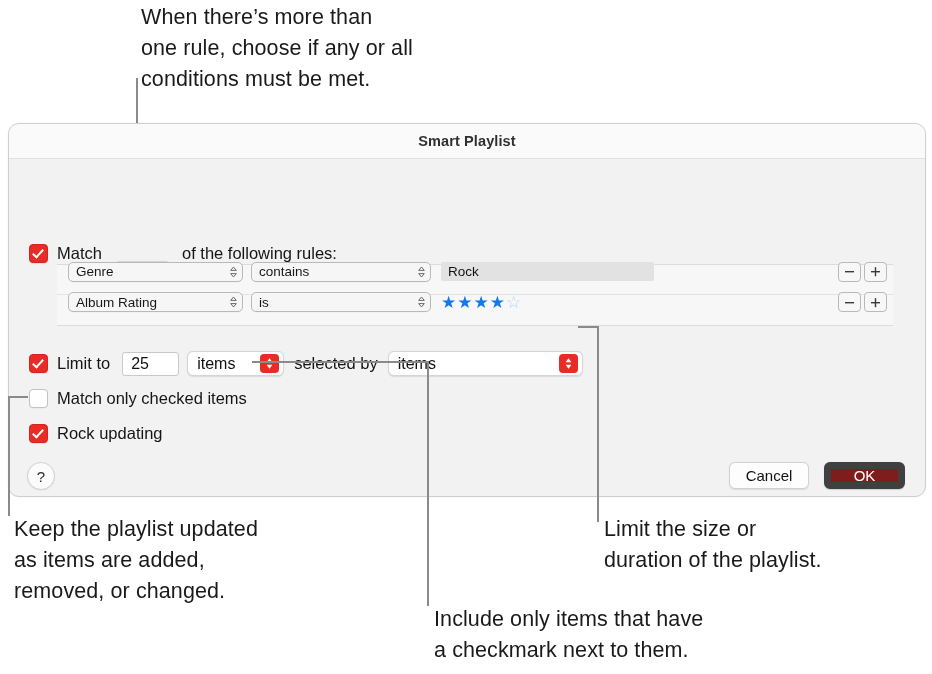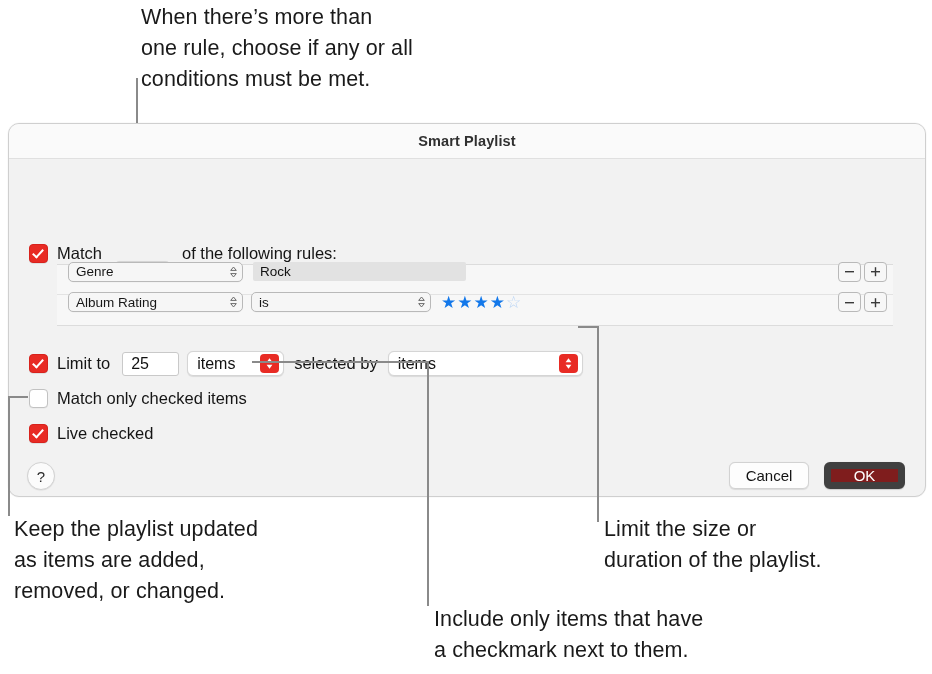--- a/index.html
+++ b/index.html
@@ -180,20 +180,29 @@
       <div class="rule">
         <span class="select sel-field">
           <span>Genre</span>
           <span class="chev">
             <svg width="9" height="12" viewBox="0 0 9 12">
                 <path d="M4.5 1 L7.3 4.4 H1.7 Z" fill="none" stroke="#6a6a6a" stroke-width="1"></path>
                 <path d="M4.5 11 L7.3 7.6 H1.7 Z" fill="none" stroke="#6a6a6a" stroke-width="1"></path>
               </svg>
           </span>
         </span>
+        <span class="select sel-op">
+          <span>contains</span>
+          <span class="chev">
+            <svg width="9" height="12" viewBox="0 0 9 12">
+                <path d="M4.5 1 L7.3 4.4 H1.7 Z" fill="none" stroke="#6a6a6a" stroke-width="1"></path>
+                <path d="M4.5 11 L7.3 7.6 H1.7 Z" fill="none" stroke="#6a6a6a" stroke-width="1"></path>
+              </svg>
+          </span>
+        </span>
         <span class="valfield">Rock</span>
         <span class="pmwrap">
           <span class="pm">
             <svg width="11" height="11" viewBox="0 0 11 11">
                 <rect x="1" y="5" width="9" height="1.4" fill="#3a3a3a"></rect>
               </svg>
           </span>
           <span class="pm">
             <svg width="11" height="11" viewBox="0 0 11 11">
                 <rect x="1" y="5" width="9" height="1.4" fill="#3a3a3a"></rect>
@@ -267,21 +276,21 @@
       </span>
     </div>
 
     <div class="abs row" style="left:20px;top:230px;">
       <span class="cb off"></span>
       <span class="lbl" style="margin-left:9px;">Match only checked items</span>
     </div>
 
     <div class="abs row" style="left:20px;top:265px;">
       <span class="cb on"></span>
-      <span class="lbl" style="margin-left:9px;">Live checked</span>
+      <span class="lbl" style="margin-left:9px;">Rock updating</span>
     </div>
 
     <div class="abs help" style="left:18px;top:303px;">?</div>
     <div class="abs btn cancel" style="left:720px;top:303px;">Cancel</div>
     <div class="abs btn ok" style="left:815px;top:303px;width:81px;">OK</div>
 
   </div>
 </div>
 
 <div class="leader h" style="left:8px;top:396px;width:20px;"></div>

